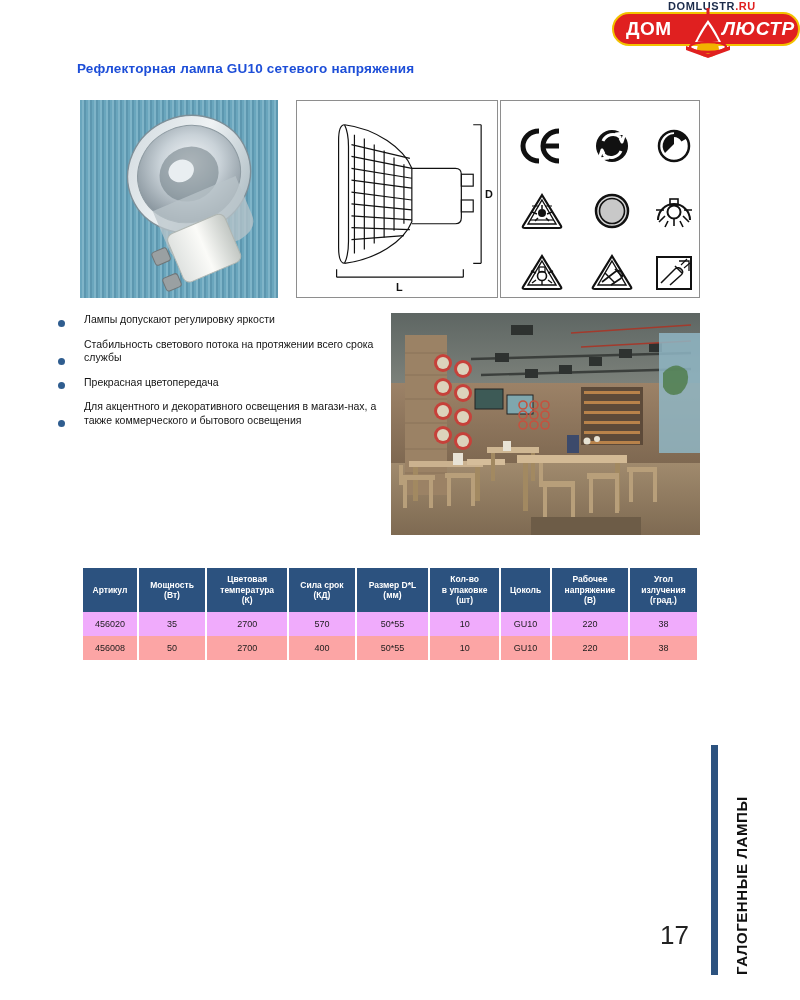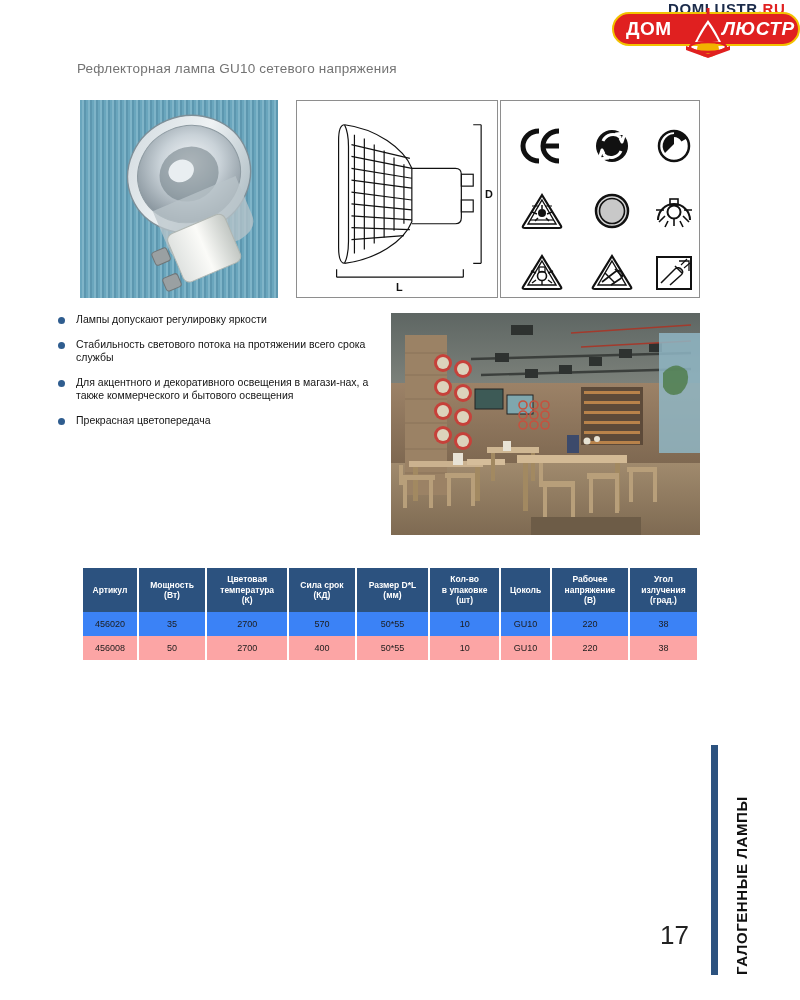--- a/index.html
+++ b/index.html
@@ -21,21 +21,21 @@
     position: absolute;
     top: 0;
     left: 612px;
     width: 188px;
     height: 58px;
   }
   #logo-domain {
     position: absolute;
     top: 0px;
     left: 56px;
-    font-size: 15px;
+    font-size: 11px;
     font-weight: bold;
     letter-spacing: 0.6px;
     font-family: "Liberation Sans", sans-serif;
   }
   #logo-domain .dom { color: #1b2b4a; }
   #logo-domain .ru  { color: #e02020; }
 
   #logo-badge {
     position: absolute;
     top: 12px;
@@ -66,22 +66,22 @@
     width: 48px;
     height: 52px;
   }
 
   
   #page-title {
     position: absolute;
     left: 77px;
     top: 61px;
     font-size: 13.5px;
-    font-weight: normal;
-    color: #737373;
+    font-weight: bold;
+    color: #1d4ed8;
     letter-spacing: 0.2px;
   }
 
   
   #lamp-photo {
     position: absolute;
     left: 80px;
     top: 100px;
     width: 198px;
     height: 198px;
@@ -128,22 +128,23 @@
 
   
   #features {
     position: absolute;
     left: 58px;
     top: 313px;
     width: 330px;
   }
   .feature-row {
     display: flex;
-    align-items: flex-start;
+    align-items: flex-end;
     margin-bottom: 11px;
+    gap: 8px;
   }
   .bullet {
     width: 7px;
     height: 7px;
     border-radius: 50%;
     background: #2f5d8f;
     margin-top: 4px;
     margin-right: 11px;
     flex: 0 0 auto;
   }
@@ -186,21 +187,21 @@
     height: 32px;
     vertical-align: middle;
     line-height: 10.5px;
     font-size: 8.5px;
   }
   #spec-table tbody td {
     text-align: center;
     color: #1c1c1c;
     padding: 7px 2px;
     font-size: 9px;
-    background: #3b82f6;
+    background: #f0abfc;
     border: none;
   }
   #spec-table tbody tr.alt td {
     background: #fca5a5;
   }
 
   
   #side-bar {
     position: absolute;
     left: 711px;
@@ -399,25 +400,25 @@
   <div class="feature-row">
     <span class="bullet"></span>
     <span class="feature-text">Лампы допускают регулировку яркости</span>
   </div>
   <div class="feature-row">
     <span class="bullet"></span>
     <span class="feature-text">Стабильность светового потока на протяжении всего срока службы</span>
   </div>
   <div class="feature-row">
     <span class="bullet"></span>
-    <span class="feature-text">Для акцентного и декоративного освещения в магази-нах, а также коммерческого и бытового освещения</span>
+    <span class="feature-text">Прекрасная цветопередача</span>
   </div>
   <div class="feature-row">
     <span class="bullet"></span>
-    <span class="feature-text">Прекрасная цветопередача</span>
+    <span class="feature-text">Для акцентного и декоративного освещения в магази-нах, а также коммерческого и бытового освещения</span>
   </div>
 </div>
 
 <div id="interior-photo">
   <svg viewBox="0 0 309 222" width="309" height="222">
     <defs>
       <linearGradient id="ceil" x1="0" y1="0" x2="0" y2="1">
         <stop offset="0%" stop-color="#5e6663"></stop>
           <stop offset="100%" stop-color="#7e837c"></stop>
       </linearGradient>

